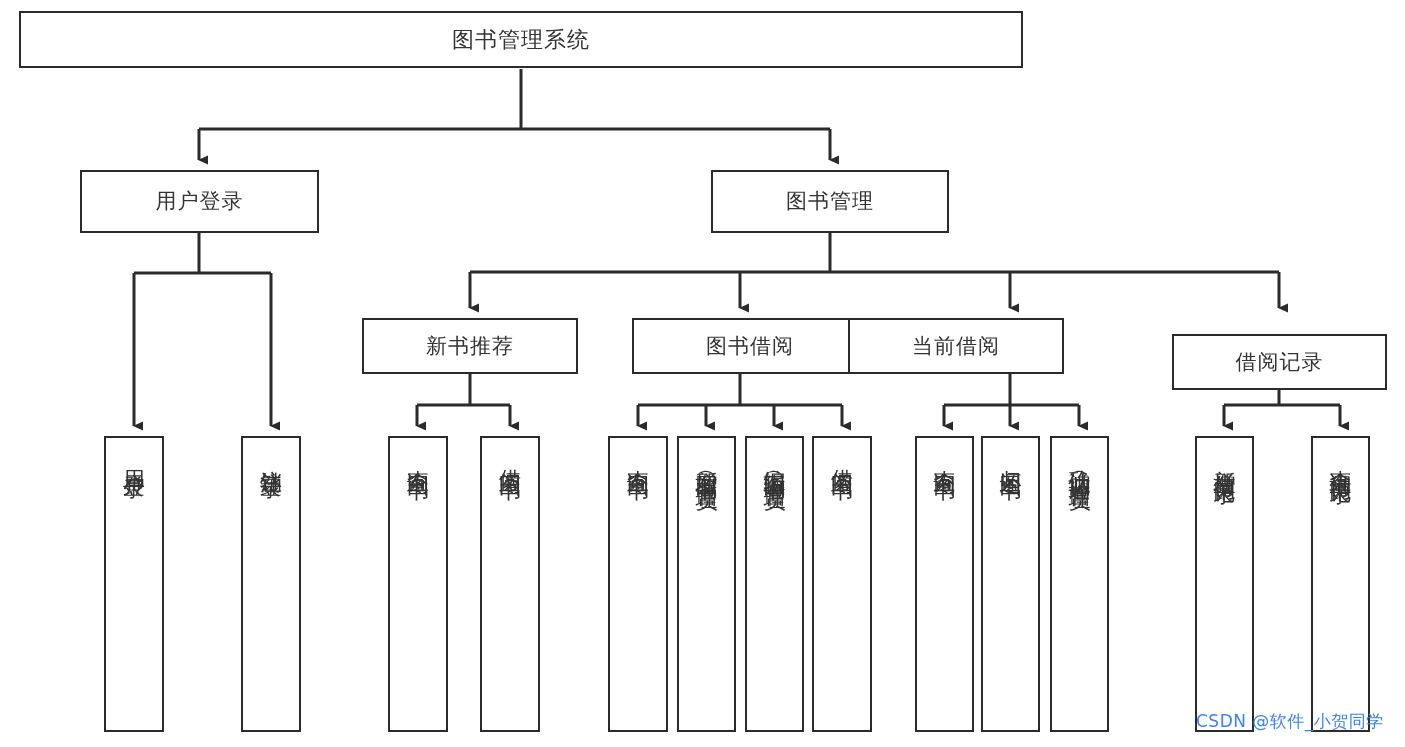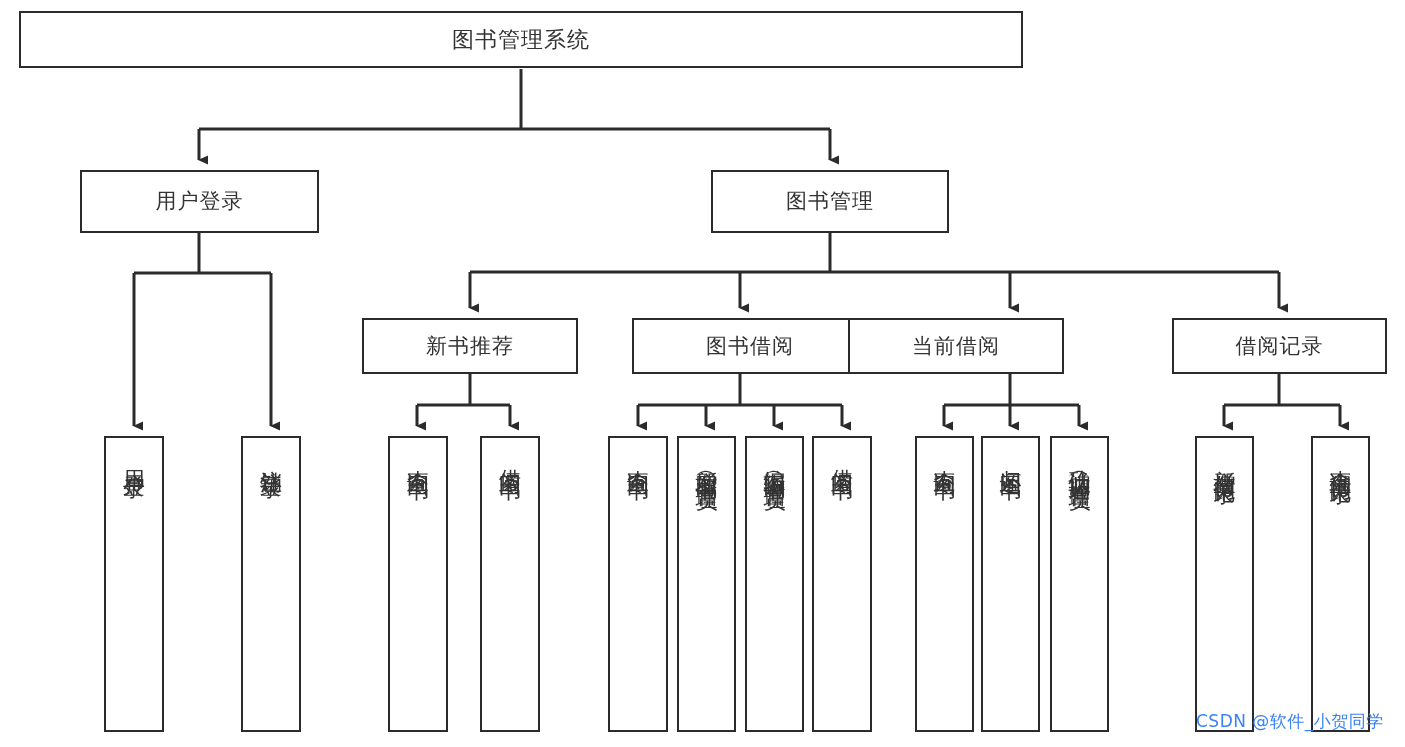--- a/index.html
+++ b/index.html
@@ -123,21 +123,21 @@
 
   <div class="node" style="left:711px;top:170px;width:238px;height:63px;">
     <span class="label">图书管理</span>
   </div>
   <div class="node" style="left:632px;top:318px;width:236px;height:56px;">
     <span class="label">图书借阅</span>
   </div>
   <div class="node" style="left:848px;top:318px;width:216px;height:56px;">
     <span class="label">当前借阅</span>
   </div>
-  <div class="node" style="left:1172px;top:318px;width:215px;height:56px;">
+  <div class="node" style="left:1172px;top:334px;width:215px;height:56px;">
     <span class="label">借阅记录</span>
   </div>
 
   <div class="node vertical" style="left:104px;top:436px;width:60px;height:296px;">
     <span class="label">用户登录</span>
   </div>
   <div class="node vertical" style="left:241px;top:436px;width:60px;height:296px;">
     <span class="label">注销登录</span>
   </div>
 

